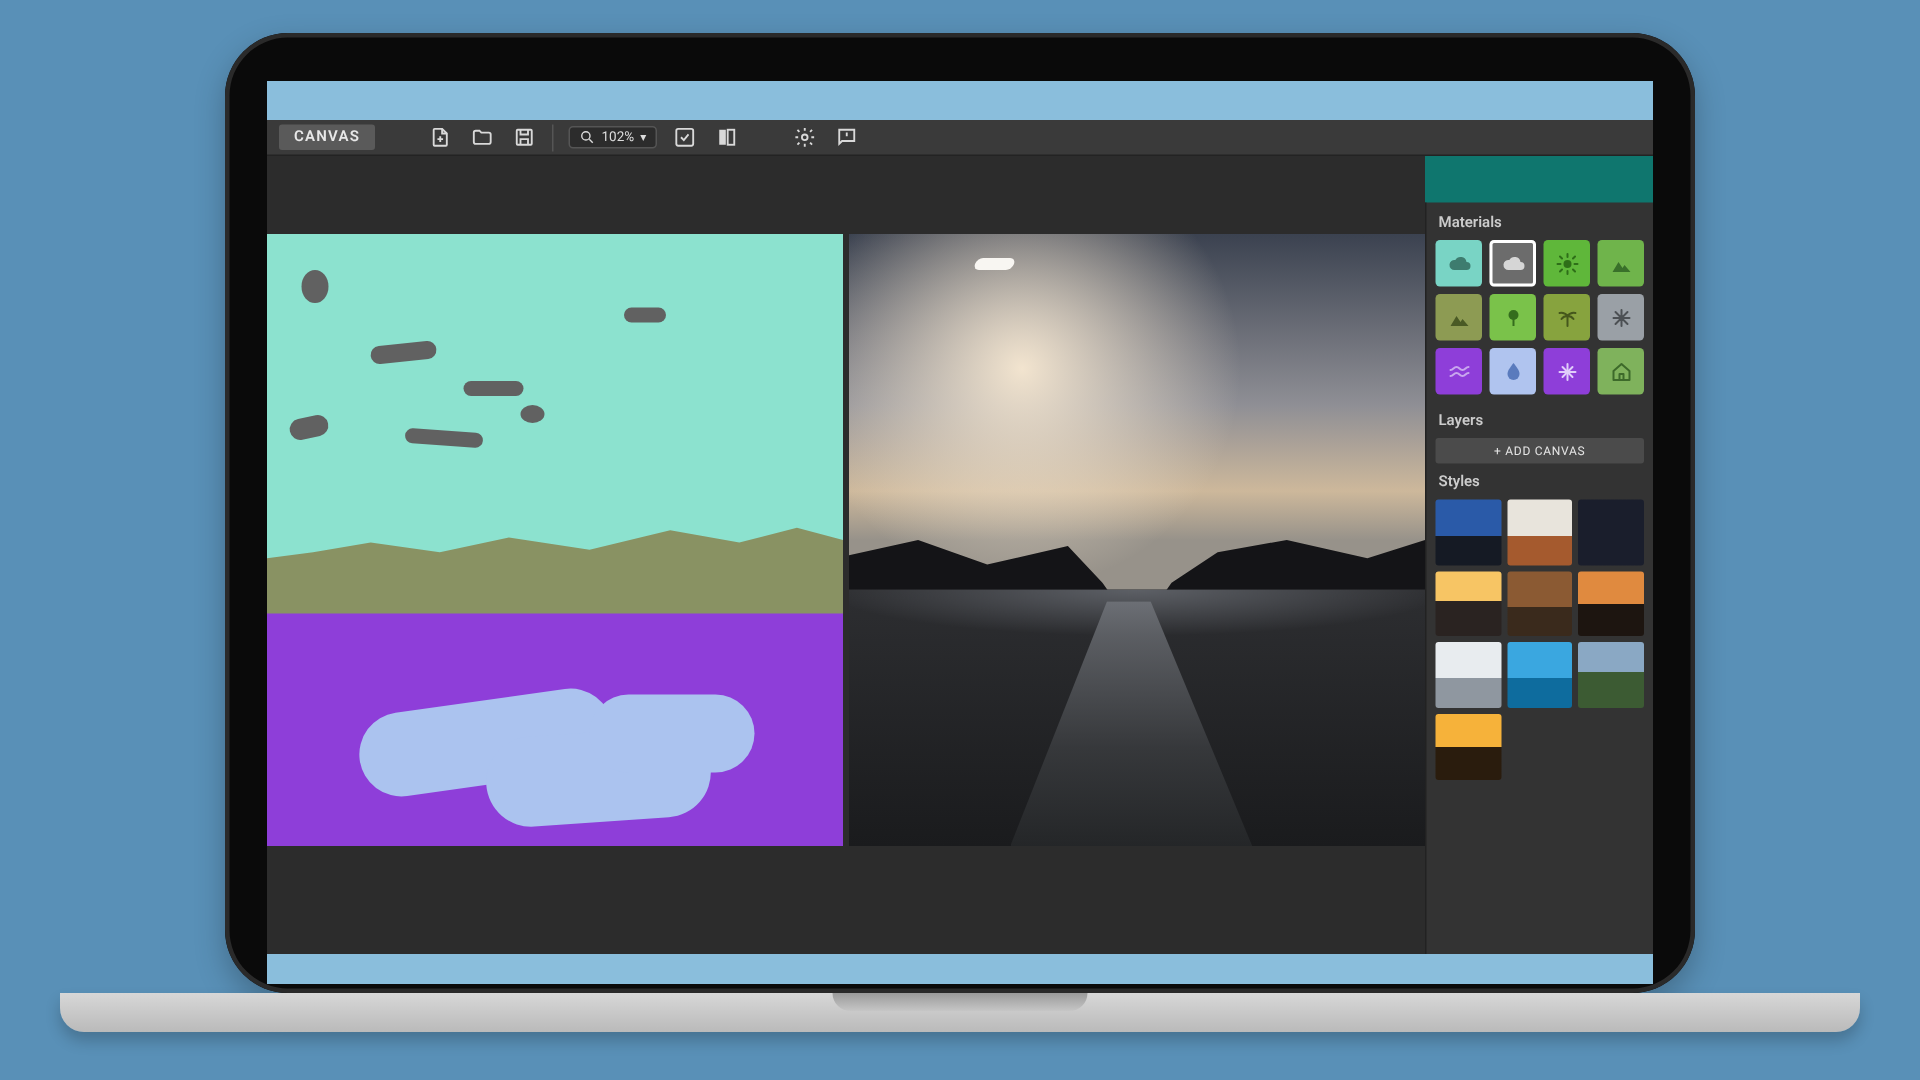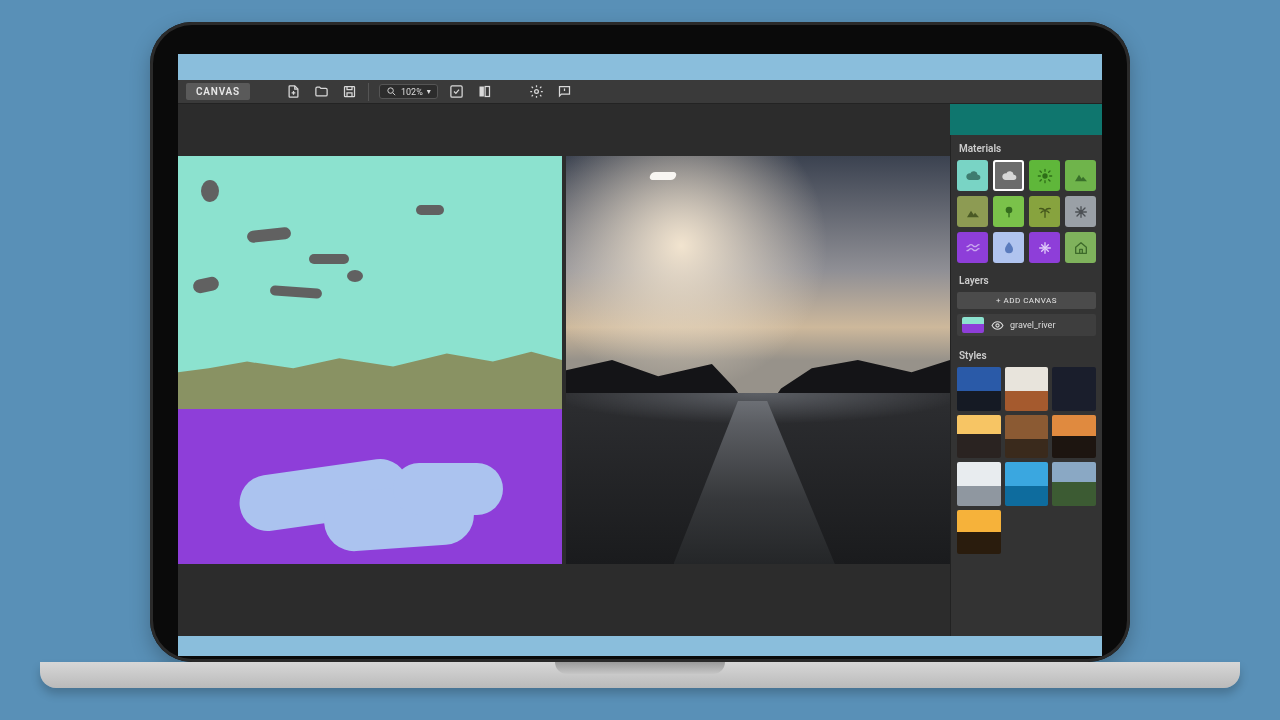--- a/index.html
+++ b/index.html
@@ -420,32 +420,20 @@
               <div class="mat" style="background: rgb(127, 178, 92);">
                 <svg viewBox="0 0 24 24">
                   <path stroke="#3d6a2a" fill="none" stroke-width="2" stroke-linecap="round" stroke-linejoin="round" d="M4 11l8-7 8 7v9H4z"></path>
                   <path stroke="#3d6a2a" fill="none" stroke-width="2" stroke-linecap="round" stroke-linejoin="round" d="M10 20v-6h4v6"></path>
                 </svg>
               </div>
             </div>
 
           <div class="section-title">Layers</div>
           <div class="add-layer">+ ADD CANVAS</div>
-          <div id="layers-list">
-              <div class="layer-row">
-                <div class="layer-thumb"></div>
-                <div class="layer-eye">
-                  <svg viewBox="0 0 24 24" fill="none" stroke="#ddd" stroke-width="2">
-                    <path d="M2 12s3.5-7 10-7 10 7 10 7-3.5 7-10 7S2 12 2 12z"></path>
-                    <circle cx="12" cy="12" r="3"></circle>
-                  </svg>
-                </div>
-                <div class="layer-name">gravel_river</div>
-              </div>
-            </div>
 
           <div class="section-title">Styles</div>
           <div class="style-grid" id="style-grid">
               <div class="style-thumb" style="background: linear-gradient(rgb(42, 90, 168) 0%, rgb(42, 90, 168) 55%, rgb(21, 26, 36) 55%, rgb(21, 26, 36) 100%);"></div>
               <div class="style-thumb" style="background: linear-gradient(rgb(232, 228, 220) 0%, rgb(232, 228, 220) 55%, rgb(165, 90, 46) 55%, rgb(165, 90, 46) 100%);"></div>
               <div class="style-thumb" style="background: linear-gradient(rgb(26, 30, 44) 0%, rgb(26, 30, 44) 100%);"></div>
               <div class="style-thumb" style="background: linear-gradient(rgb(247, 197, 100) 0%, rgb(247, 197, 100) 45%, rgb(42, 35, 33) 45%, rgb(42, 35, 33) 100%);"></div>
               <div class="style-thumb" style="background: linear-gradient(rgb(139, 90, 51) 0%, rgb(139, 90, 51) 55%, rgb(58, 42, 28) 55%, rgb(58, 42, 28) 100%);"></div>
               <div class="style-thumb" style="background: linear-gradient(rgb(224, 138, 63) 0%, rgb(224, 138, 63) 50%, rgb(29, 21, 16) 50%, rgb(29, 21, 16) 100%);"></div>
               <div class="style-thumb" style="background: linear-gradient(rgb(232, 236, 239) 0%, rgb(232, 236, 239) 55%, rgb(143, 151, 160) 55%, rgb(143, 151, 160) 100%);"></div>

